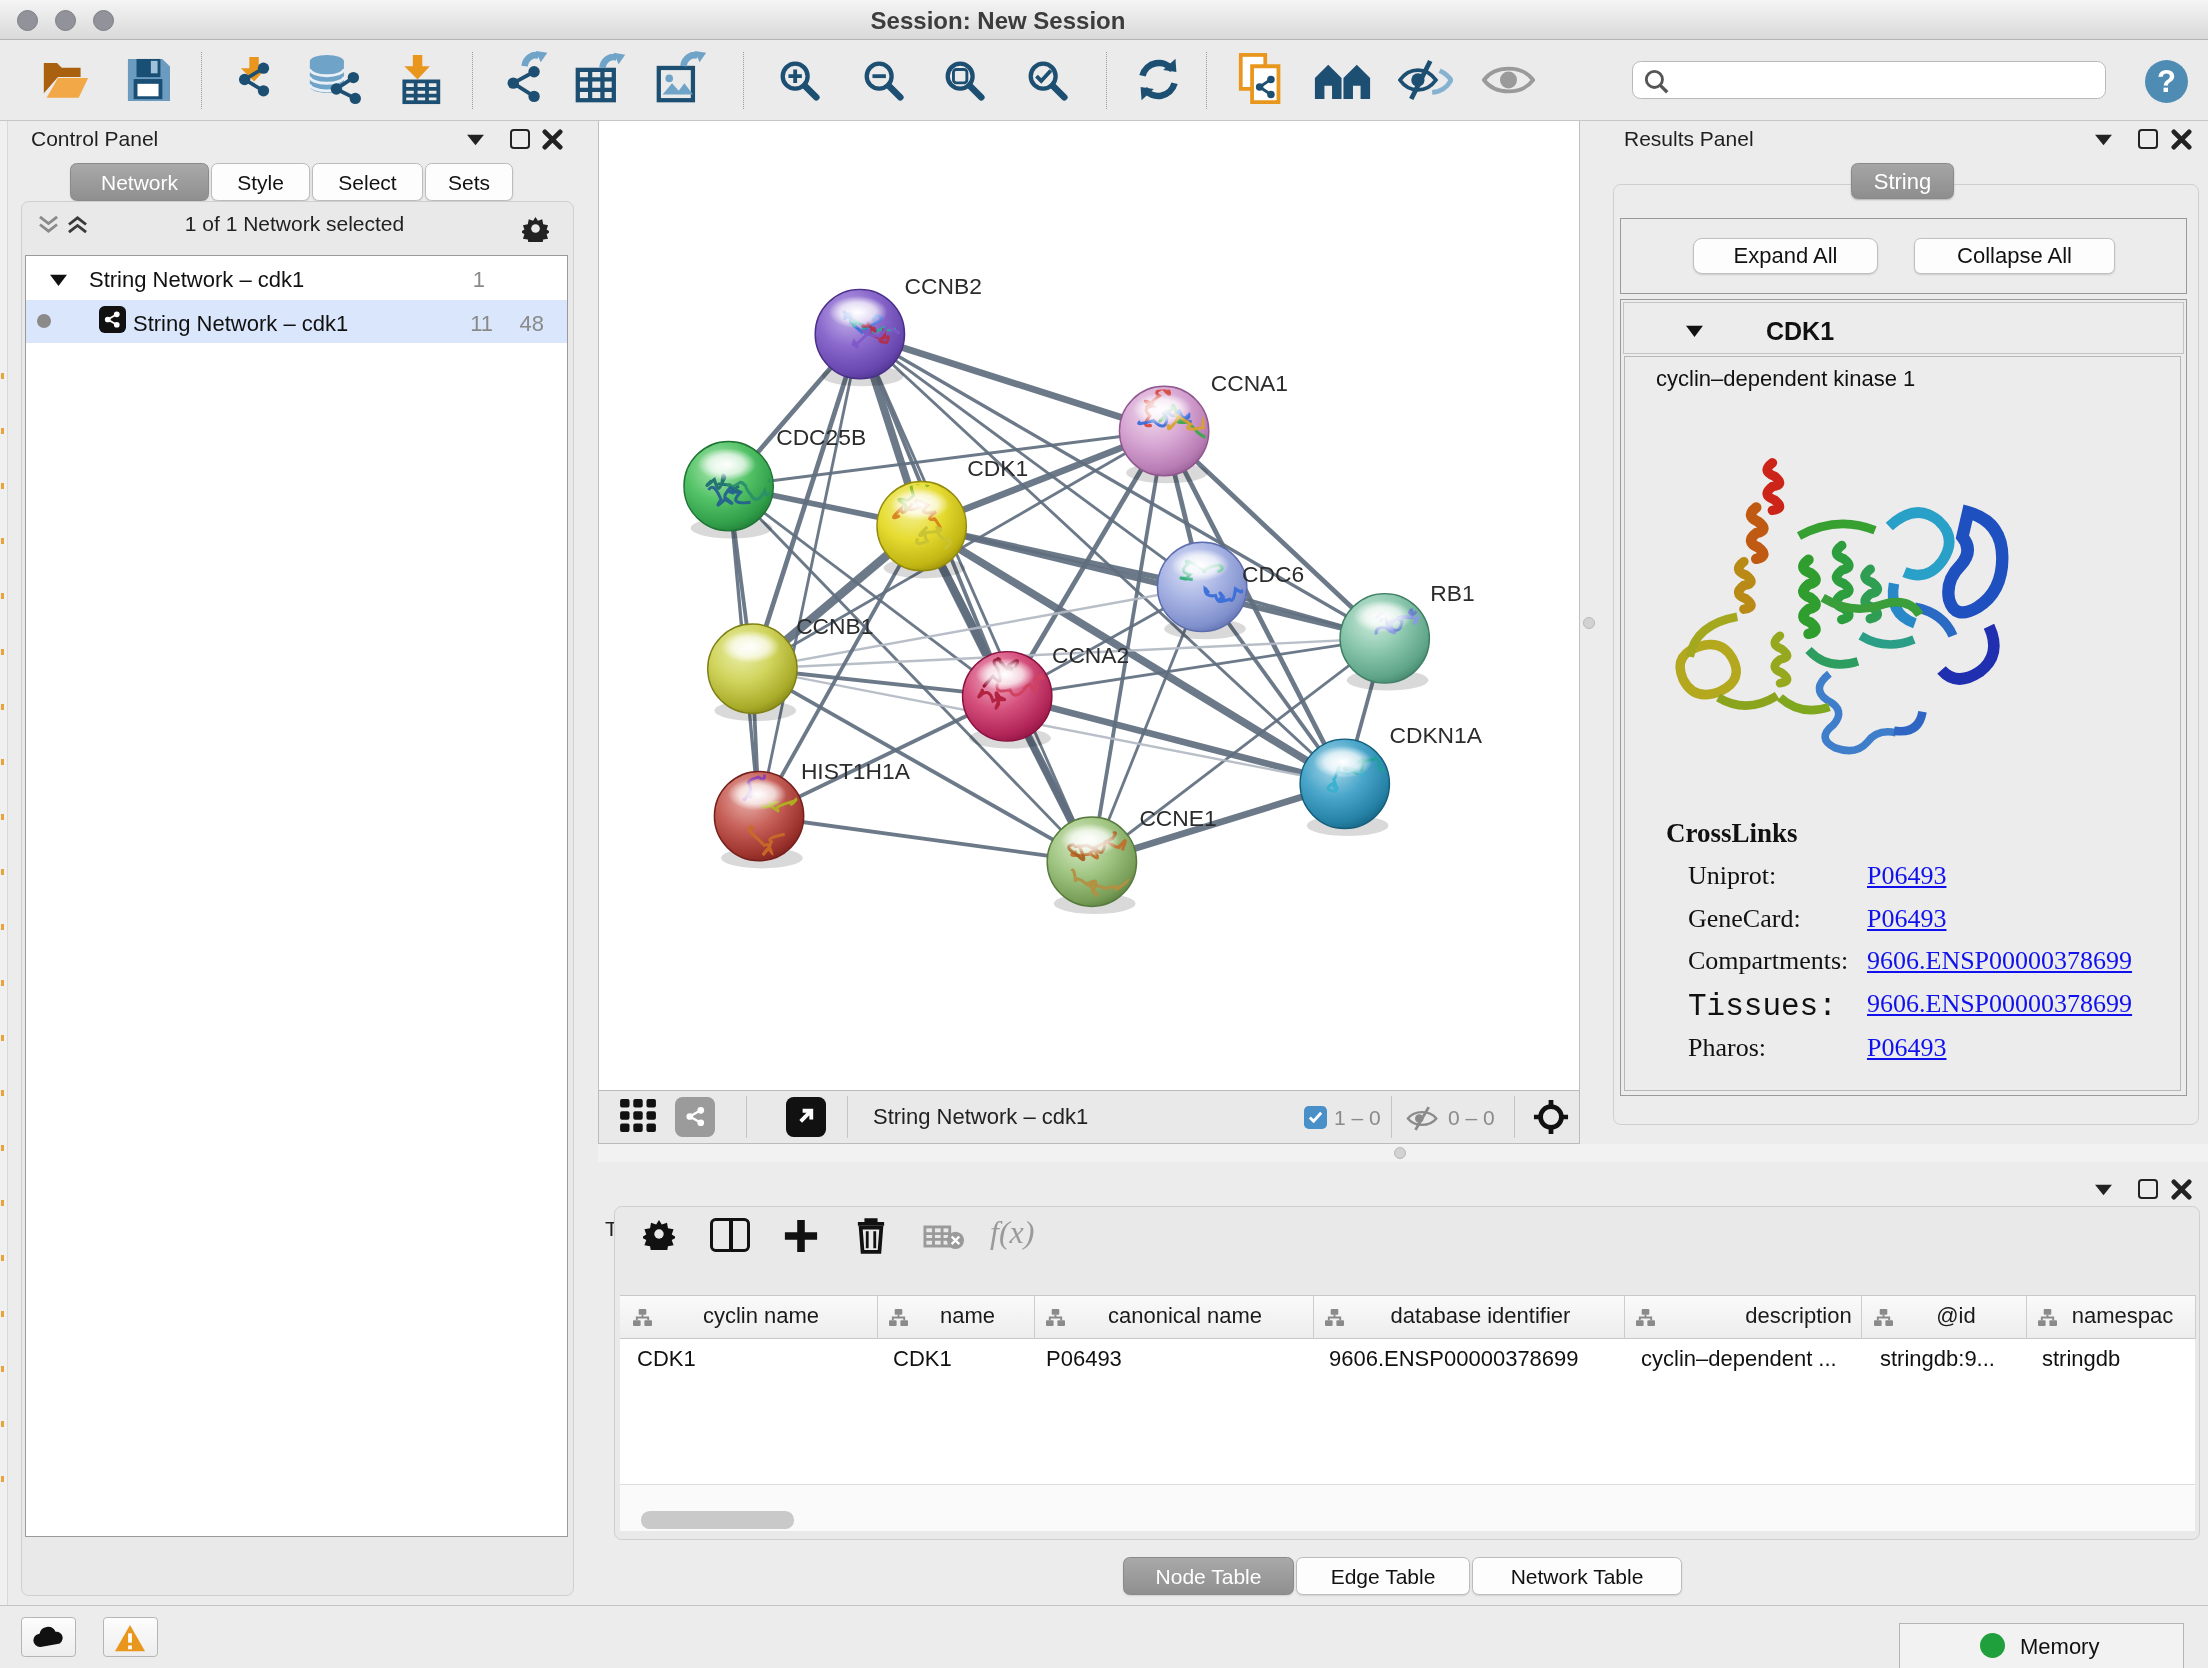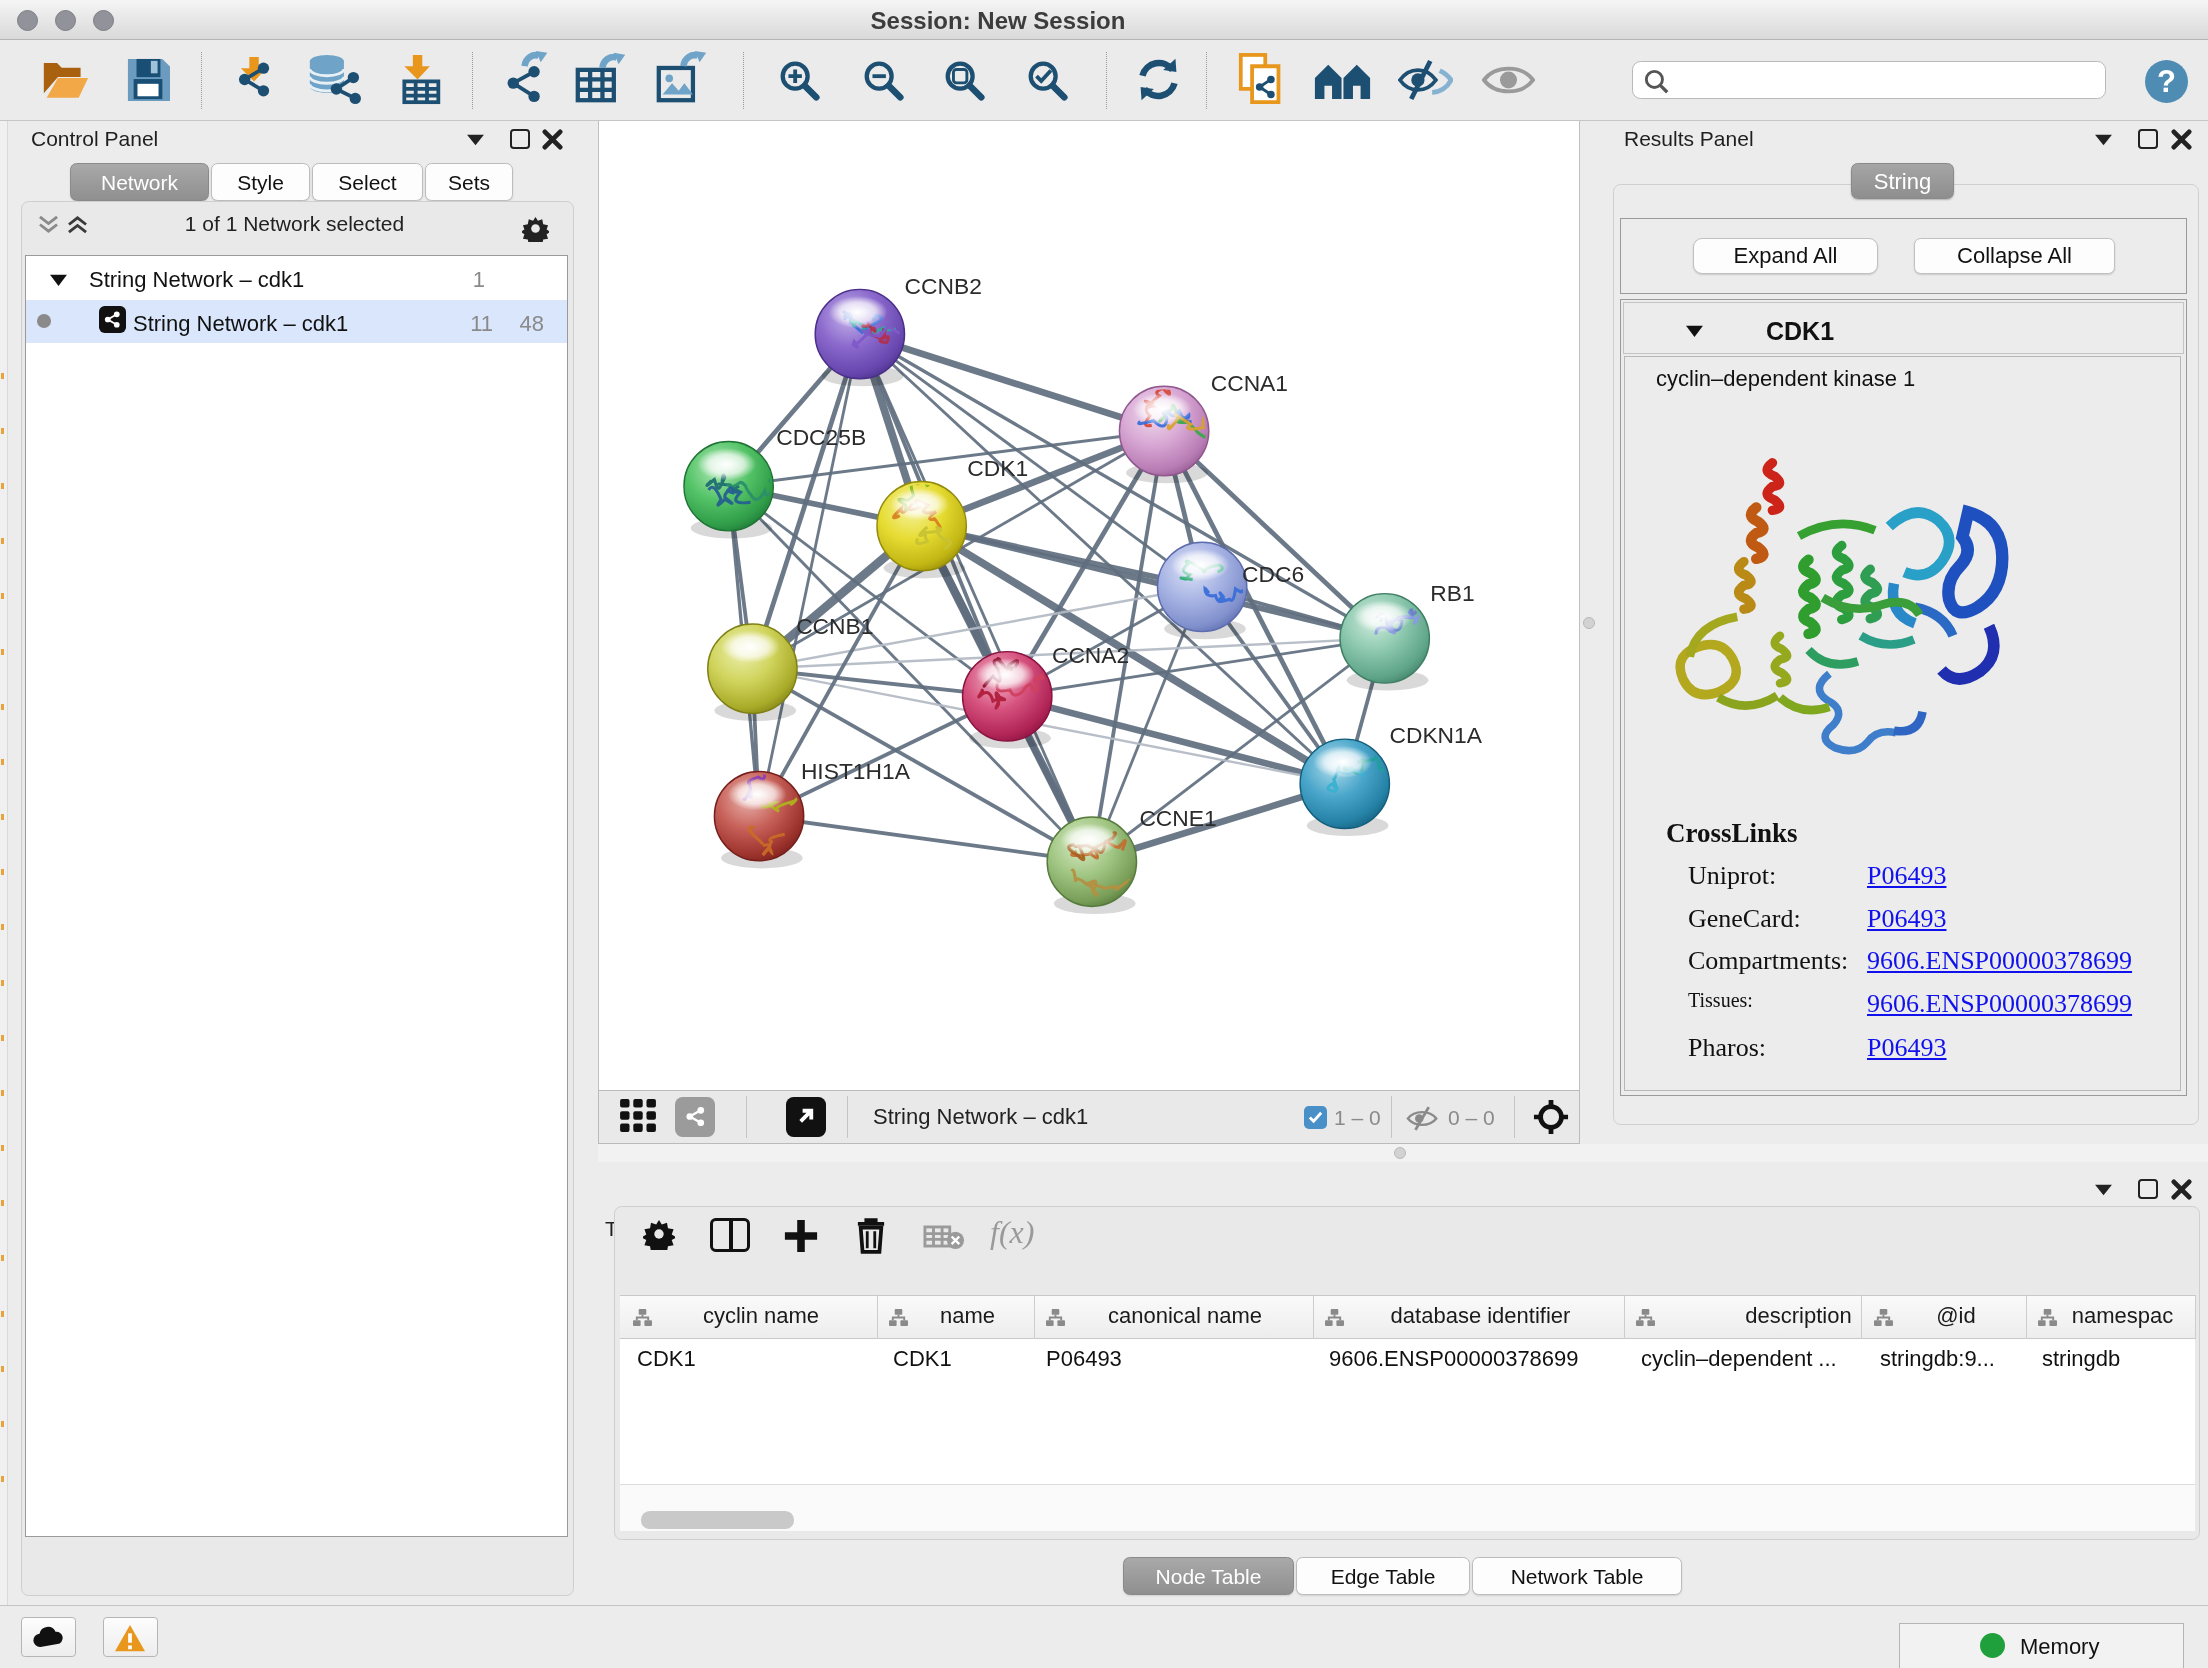--- a/index.html
+++ b/index.html
@@ -529,21 +529,21 @@
     <path d="M205 190 q26 16 56 4" fill="none" stroke="#2a9e86" stroke-width="9"></path>
     <path d="M120 255 q22 20 52 10" fill="none" stroke="#7fa81e" stroke-width="9"></path>
   </svg>
 <div class="abs" style="left:1666px;top:818px;font-size:27px;font-weight:bold;color:#111;font-family:'Liberation Serif',serif;">CrossLinks</div>
 <div class="abs" style="left:1688px;top:861px;font-size:26px;color:#111;font-family:'Liberation Serif',serif;">Uniprot:</div>
 <div class="abs" style="left:1867px;top:861px;font-size:26px;color:#1111ee;text-decoration:underline;font-family:'Liberation Serif',serif;">P06493</div>
 <div class="abs" style="left:1688px;top:904px;font-size:26px;color:#111;font-family:'Liberation Serif',serif;">GeneCard:</div>
 <div class="abs" style="left:1867px;top:904px;font-size:26px;color:#1111ee;text-decoration:underline;font-family:'Liberation Serif',serif;">P06493</div>
 <div class="abs" style="left:1688px;top:946px;font-size:26px;color:#111;font-family:'Liberation Serif',serif;">Compartments:</div>
 <div class="abs" style="left:1867px;top:946px;font-size:26px;color:#1111ee;text-decoration:underline;font-family:'Liberation Serif',serif;">9606.ENSP00000378699</div>
-<div class="abs" style="left:1688px;top:989px;font-size:20px;color:#111;font-family:Liberation Serif, serif;">Tissues:</div>
+<div class="abs" style="left:1688px;top:989px;font-size:31px;color:#111;font-family:Liberation Mono, monospace;">Tissues:</div>
 <div class="abs" style="left:1867px;top:989px;font-size:26px;color:#1111ee;text-decoration:underline;font-family:'Liberation Serif',serif;">9606.ENSP00000378699</div>
 <div class="abs" style="left:1688px;top:1033px;font-size:26px;color:#111;font-family:'Liberation Serif',serif;">Pharos:</div>
 <div class="abs" style="left:1867px;top:1033px;font-size:26px;color:#1111ee;text-decoration:underline;font-family:'Liberation Serif',serif;">P06493</div>
 <div class="abs panelhdr" style="left:605px;top:1177px;margin-top:40px;">Table Panel</div>
 <svg style="position:absolute;left:2093px;top:1182px" width="21" height="15" viewBox="0 0 22 16">
     <path d="M2 3 h18 l-9 11 z" fill="#222"></path>
   </svg>
 <div class="abs" style="left:2138px;top:1179px;width:20px;height:20px;border:2.9px solid #222;border-radius:3.8px;"></div>
 <svg style="position:absolute;left:2171px;top:1179px" width="21" height="21" viewBox="0 0 22 22">
     <path d="M3 3 L19 19 M19 3 L3 19" stroke="#222" stroke-width="5" stroke-linecap="round"></path>

